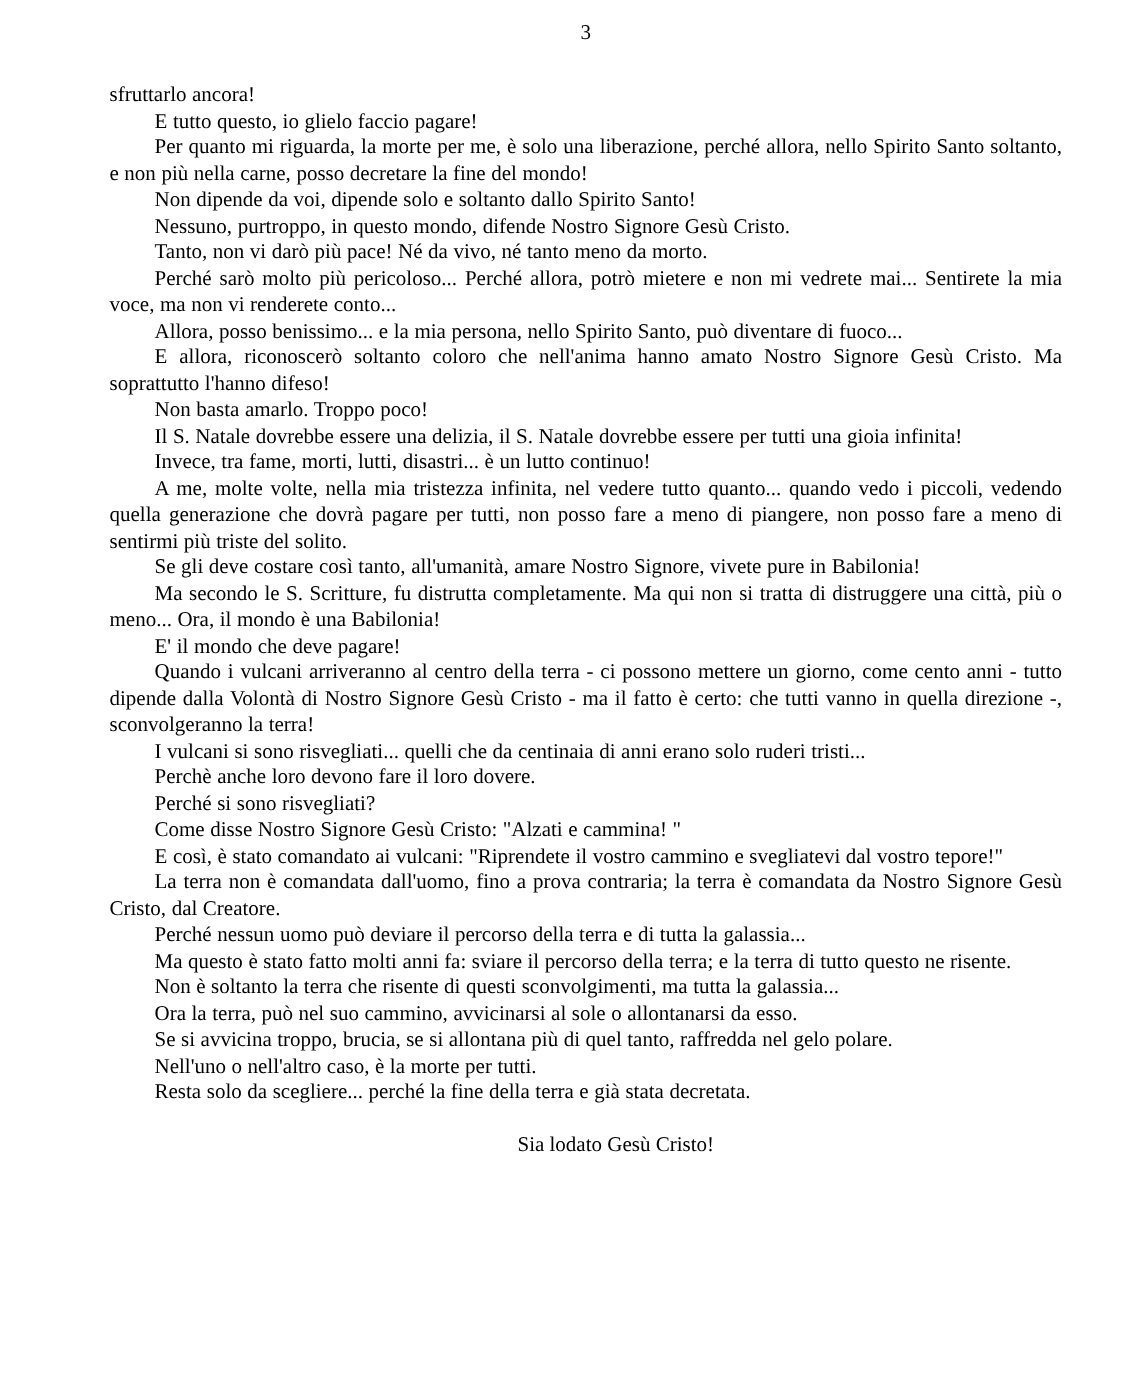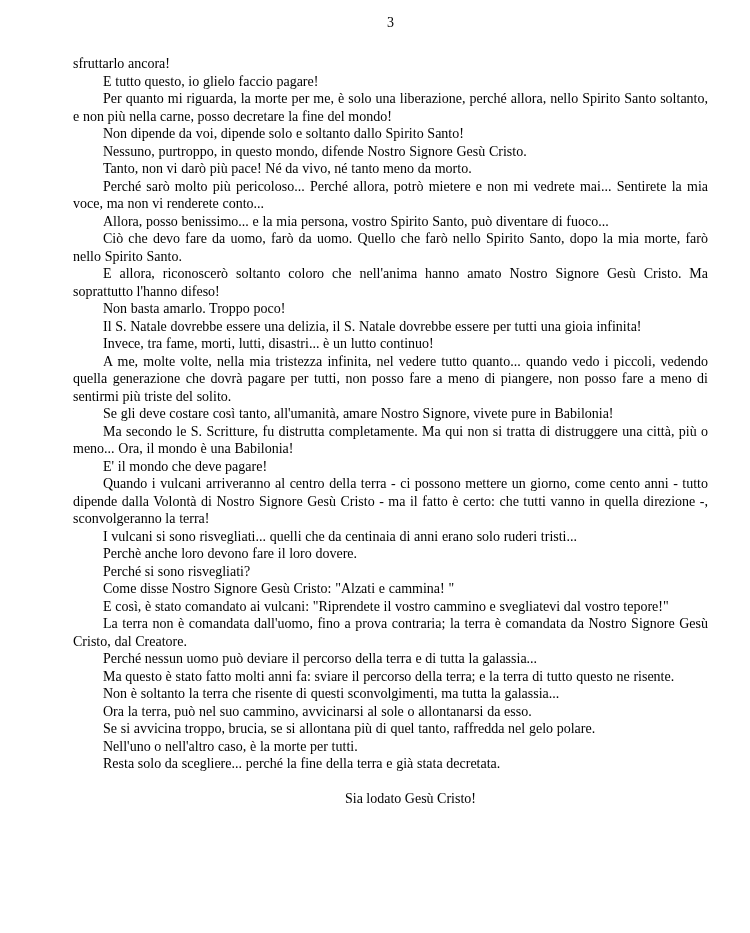--- a/index.html
+++ b/index.html
@@ -60,22 +60,21 @@
 
   <div class="body-text" id="body-text">
 
     <p class="no-indent">sfruttarlo ancora!</p>
       <p>E tutto questo, io glielo faccio pagare!</p>
       <p>Per quanto mi riguarda, la morte per me, è solo una liberazione, perché allora, nello Spirito Santo soltanto, e non più nella carne, posso decretare la fine del mondo!</p>
       <p>Non dipende da voi, dipende solo e soltanto dallo Spirito Santo!</p>
       <p>Nessuno, purtroppo, in questo mondo, difende Nostro Signore Gesù Cristo.</p>
       <p>Tanto, non vi darò più pace! Né da vivo, né tanto meno da morto.</p>
       <p>Perché sarò molto più pericoloso... Perché allora, potrò mietere e non mi vedrete mai... Sentirete la mia voce, ma non vi renderete conto...</p>
-      <p>Allora, posso benissimo... e la mia persona, vostro Spirito Santo, può diventare di fuoco...</p>
-      <p>Ciò che devo fare da uomo, farò da uomo. Quello che farò nello Spirito Santo, dopo la mia morte, farò nello Spirito Santo.</p>
+      <p>Allora, posso benissimo... e la mia persona, nello Spirito Santo, può diventare di fuoco...</p>
       <p>E allora, riconoscerò soltanto coloro che nell'anima hanno amato Nostro Signore Gesù Cristo. Ma soprattutto l'hanno difeso!</p>
       <p>Non basta amarlo. Troppo poco!</p>
       <p>Il S. Natale dovrebbe essere una delizia, il S. Natale dovrebbe essere per tutti una gioia infinita!</p>
       <p>Invece, tra fame, morti, lutti, disastri... è un lutto continuo!</p>
       <p>A me, molte volte, nella mia tristezza infinita, nel vedere tutto quanto... quando vedo i piccoli, vedendo quella generazione che dovrà pagare per tutti, non posso fare a meno di piangere, non posso fare a meno di sentirmi più triste del solito.</p>
       <p>Se gli deve costare così tanto, all'umanità, amare Nostro Signore, vivete pure in Babilonia!</p>
       <p>Ma secondo le S. Scritture, fu distrutta completamente. Ma qui non si tratta di distruggere una città, più o meno... Ora, il mondo è una Babilonia!</p>
       <p>E' il mondo che deve pagare!</p>
       <p>Quando i vulcani arriveranno al centro della terra - ci possono mettere un giorno, come cento anni - tutto dipende dalla Volontà di Nostro Signore Gesù Cristo - ma il fatto è certo: che tutti vanno in quella direzione -, sconvolgeranno la terra!</p>
       <p>I vulcani si sono risvegliati... quelli che da centinaia di anni erano solo ruderi tristi...</p>

